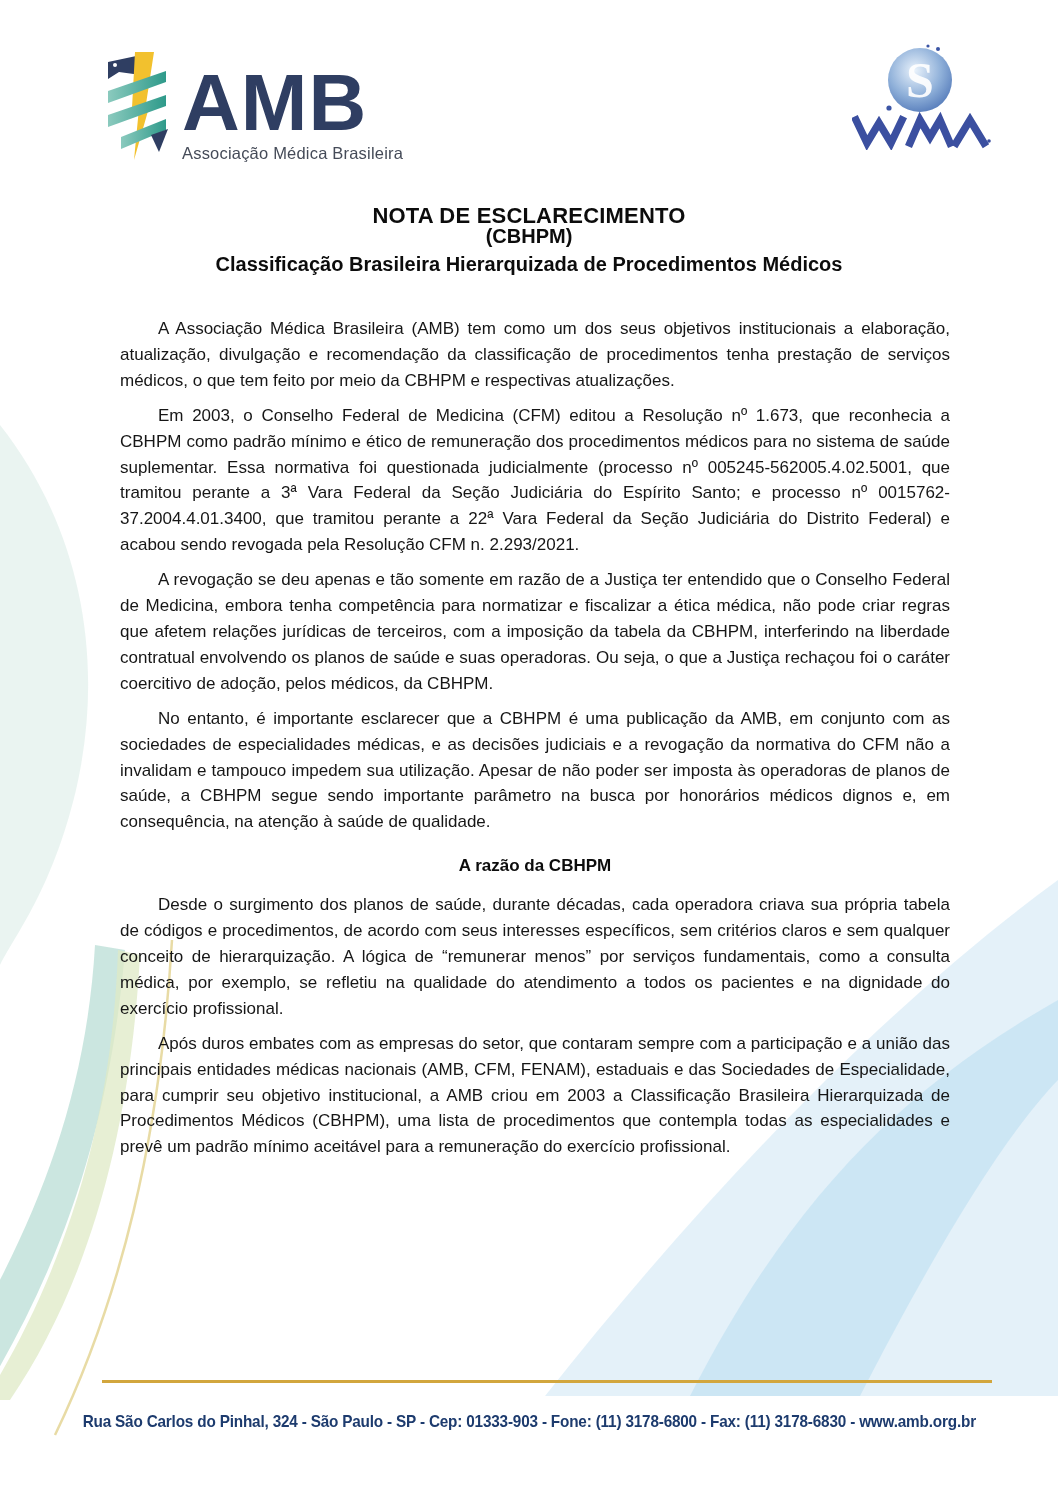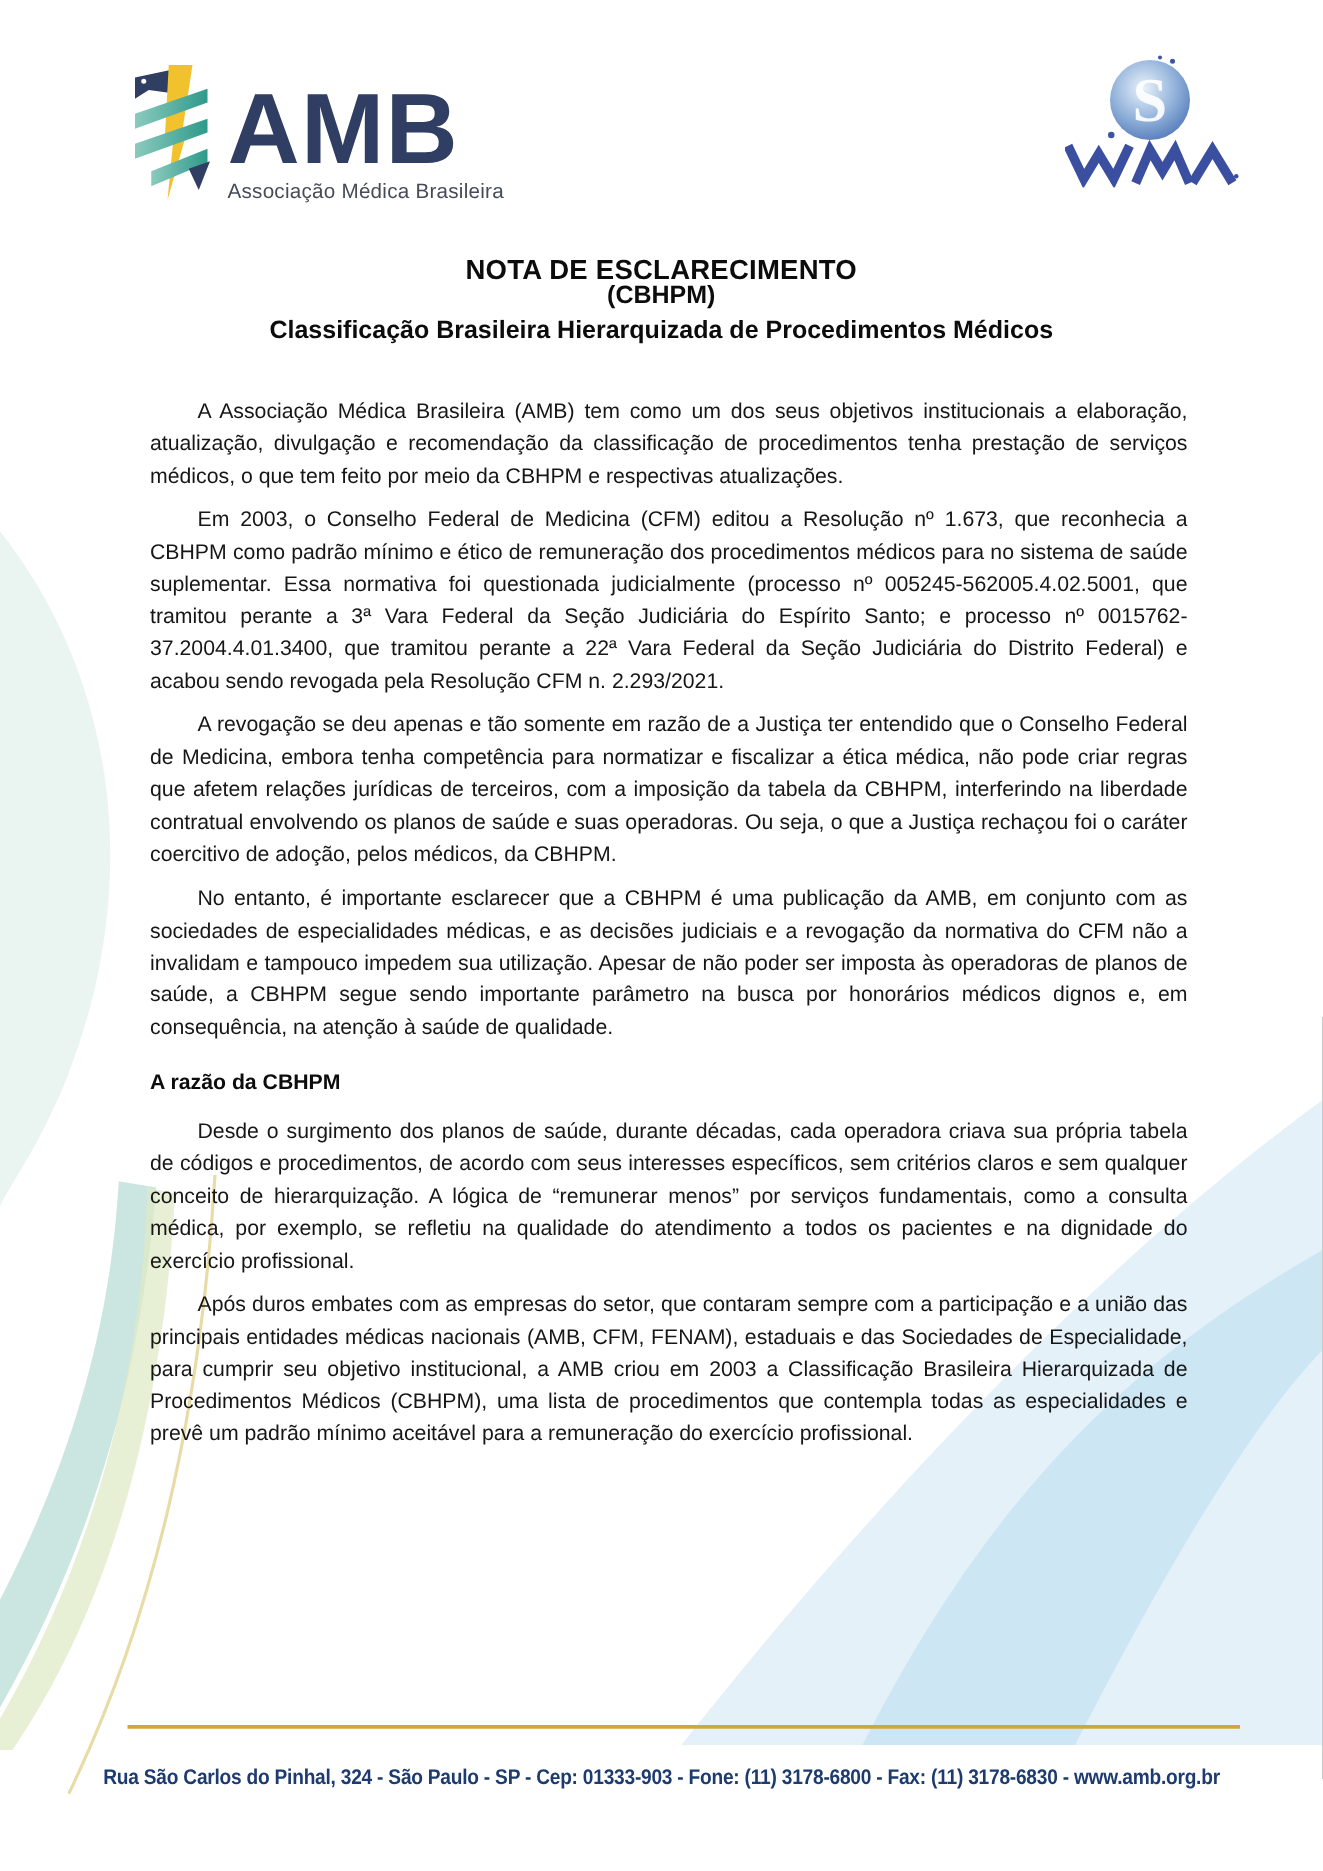--- a/index.html
+++ b/index.html
@@ -35,21 +35,21 @@
   
   .content {
     position:absolute; top:316px; left:120px; width:830px; height:1060px;
     overflow:hidden; z-index:2;
   }
   .content p {
     margin:0 0 9px 0; text-indent:38px; text-align:justify;
     font-size:17px; line-height:25.9px; color:#161616;
   }
   .content h3 {
-    margin:21px 0 16px 0; font-size:17px; font-weight:700; color:#0c0c0c;
+    margin:21px 0 16px 0; font-size:17px; font-weight:700; color:#0c0c0c;text-align:center;
   }
 
   
   .footer-rule {
     position:absolute; top:1380px; left:102px; width:890px; height:3px;
     background:#d2a63d; z-index:2;
   }
   .footer-line {
     position:absolute; top:1412px; left:0; width:100%; text-align:center; z-index:2;
     color:#1d3b6e; font-size:17px; font-weight:700; white-space:nowrap;

